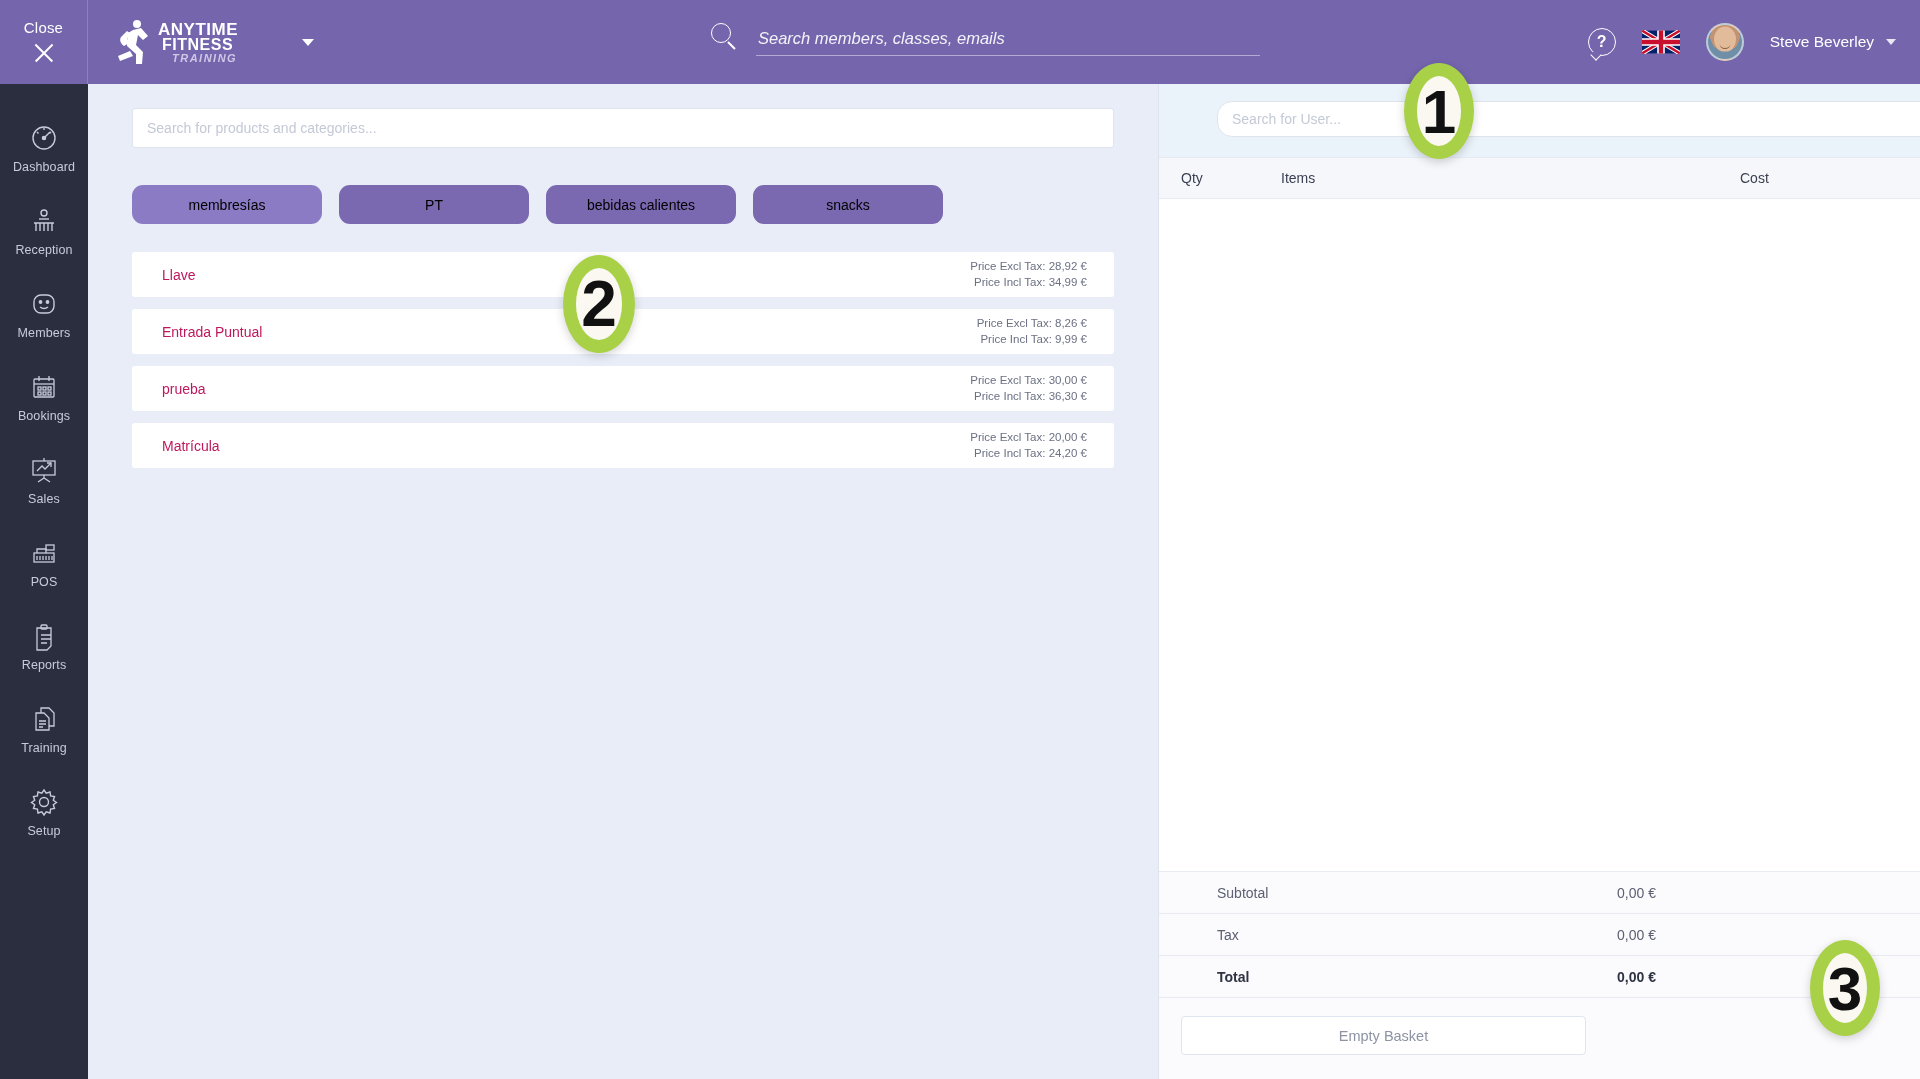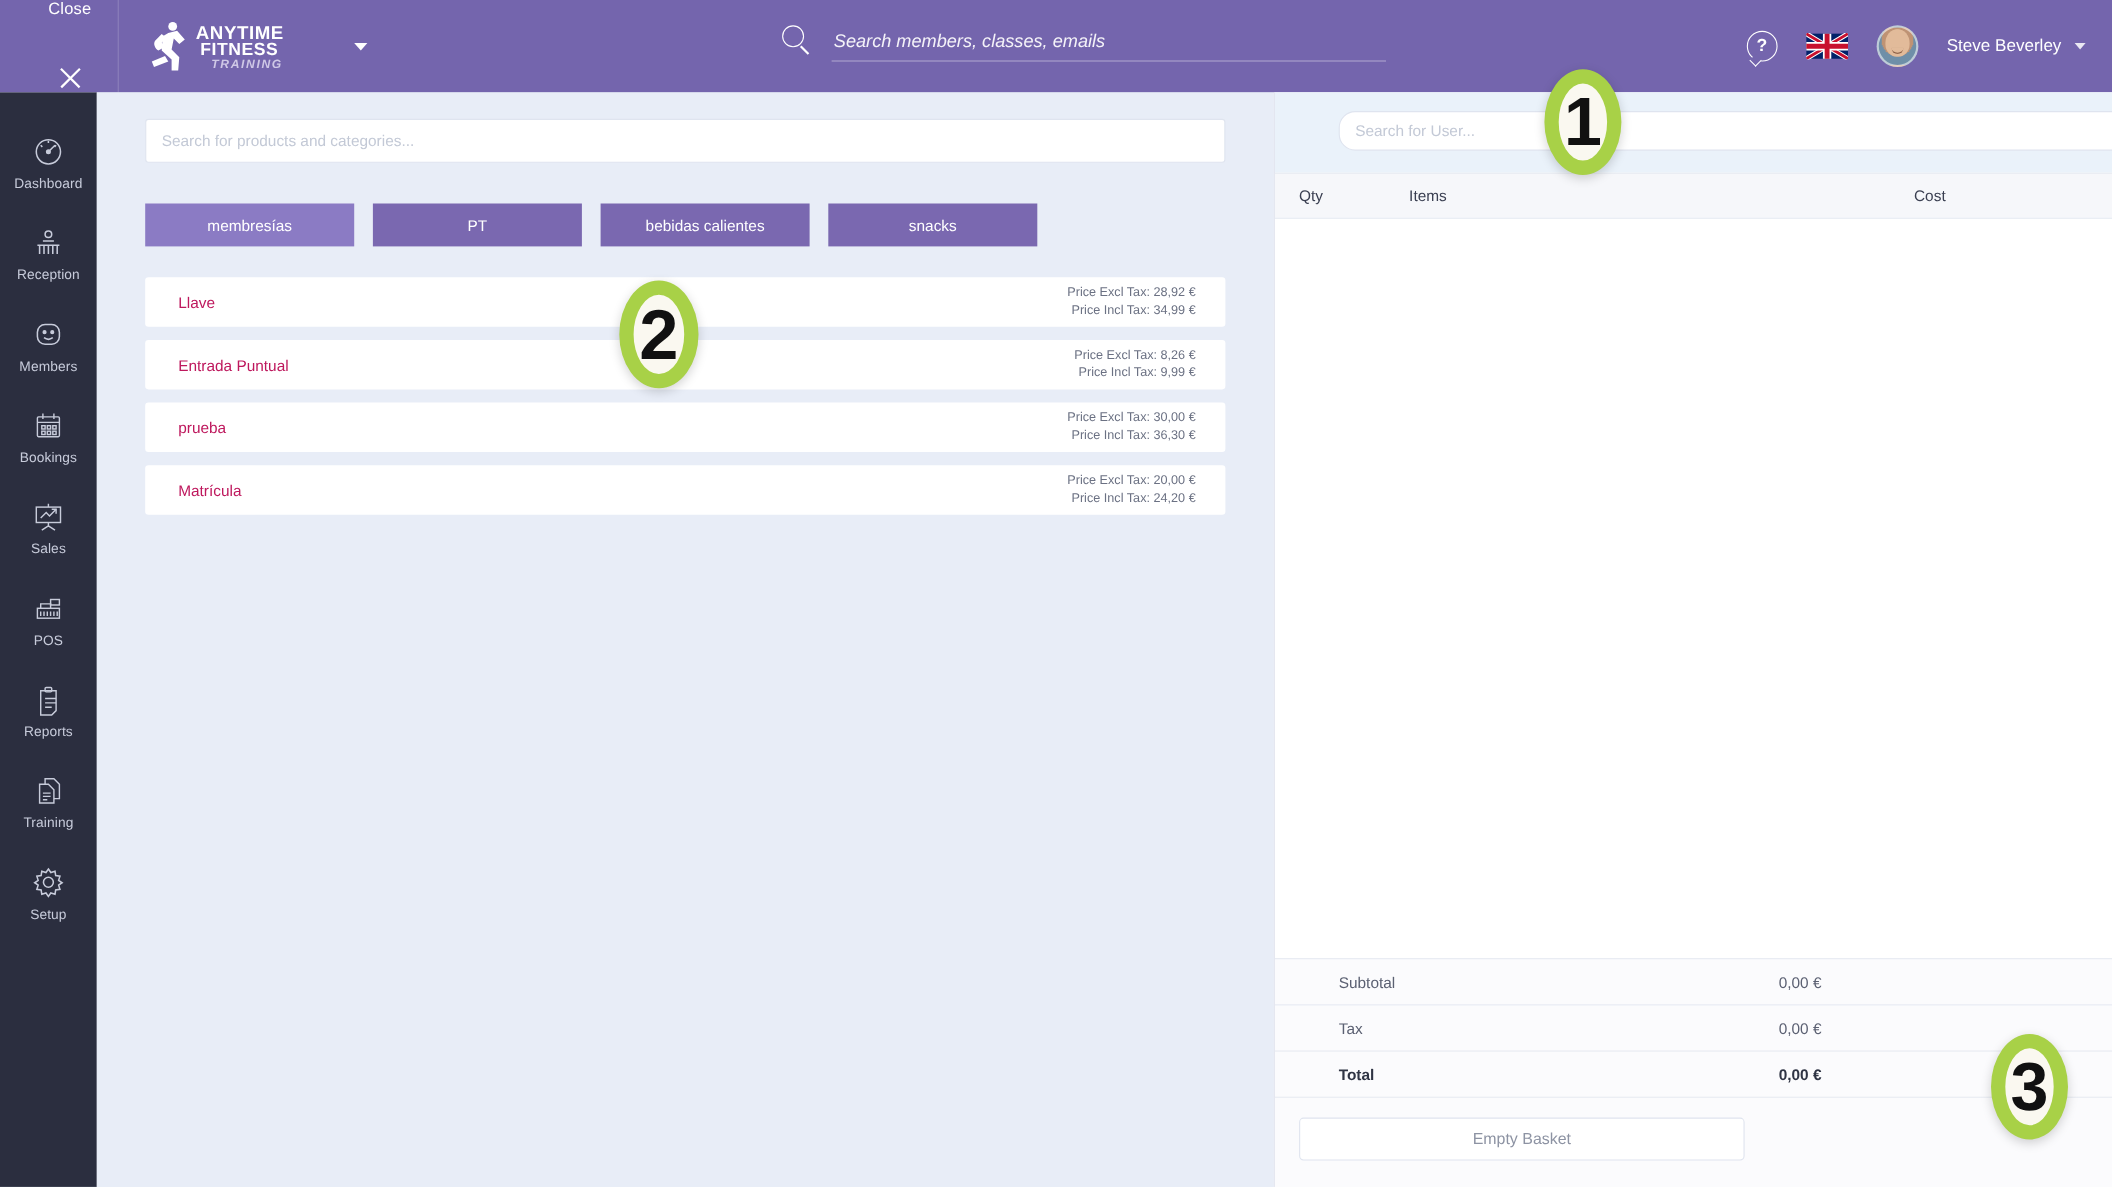--- a/index.html
+++ b/index.html
@@ -14,24 +14,23 @@
   
   .topbar {
     position: absolute; top: 0; left: 0;
     width: 1920px; height: 84px;
     background: #7465AD;
     display: flex; align-items: center;
   }
   .close-cell {
     width: 88px; height: 84px;
     display: flex; flex-direction: column;
-    align-items: center; justify-content: space-between;
+    align-items: center; justify-content: center;
     color: #fff; cursor: pointer;
     border-right: 1px solid rgba(255,255,255,0.18);
-    margin-left: 20px;
   }
   .close-cell .close-label { font-size: 15px; margin-bottom: 4px; letter-spacing: .2px; }
   .close-x { width: 26px; height: 26px; position: relative; }
   .close-x:before, .close-x:after {
     content:""; position:absolute; left: 1px; top: 12px;
     width: 24px; height: 1.6px; background:#fff;
   }
   .close-x:before { transform: rotate(45deg); }
   .close-x:after  { transform: rotate(-45deg); }
 
@@ -135,22 +134,22 @@
     background: #fff; border: 1px solid #dfe4ef; border-radius: 3px;
     font-size: 14px; color: #ec4899; padding: 0 14px;
     font-family: "Liberation Sans", sans-serif; outline: none;
   }
   .product-search::placeholder { color: #c3c9d6; }
 
   .cats {
     display: flex; gap: 17px; margin-top: 37px;
   }
   .cat-btn {
-    width: 190px; height: 39px; border-radius: 0; border: none;
-    color: #ffffff; font-size: 14px; cursor: pointer;
+    width: 190px; height: 39px; border-radius: 11px; border: none;
+    color: #000000; font-size: 14px; cursor: pointer;
     font-family: "Liberation Sans", sans-serif;
     background: #7A68B0;
   }
   .cat-btn.active { background: #8B7BC4; }
 
   .products { margin-top: 28px; }
   .product-row {
     height: 45px; background: #fff; border-radius: 3px;
     margin-bottom: 12px; display: flex; align-items: center;
     justify-content: space-between; padding: 0 27px 0 30px;

